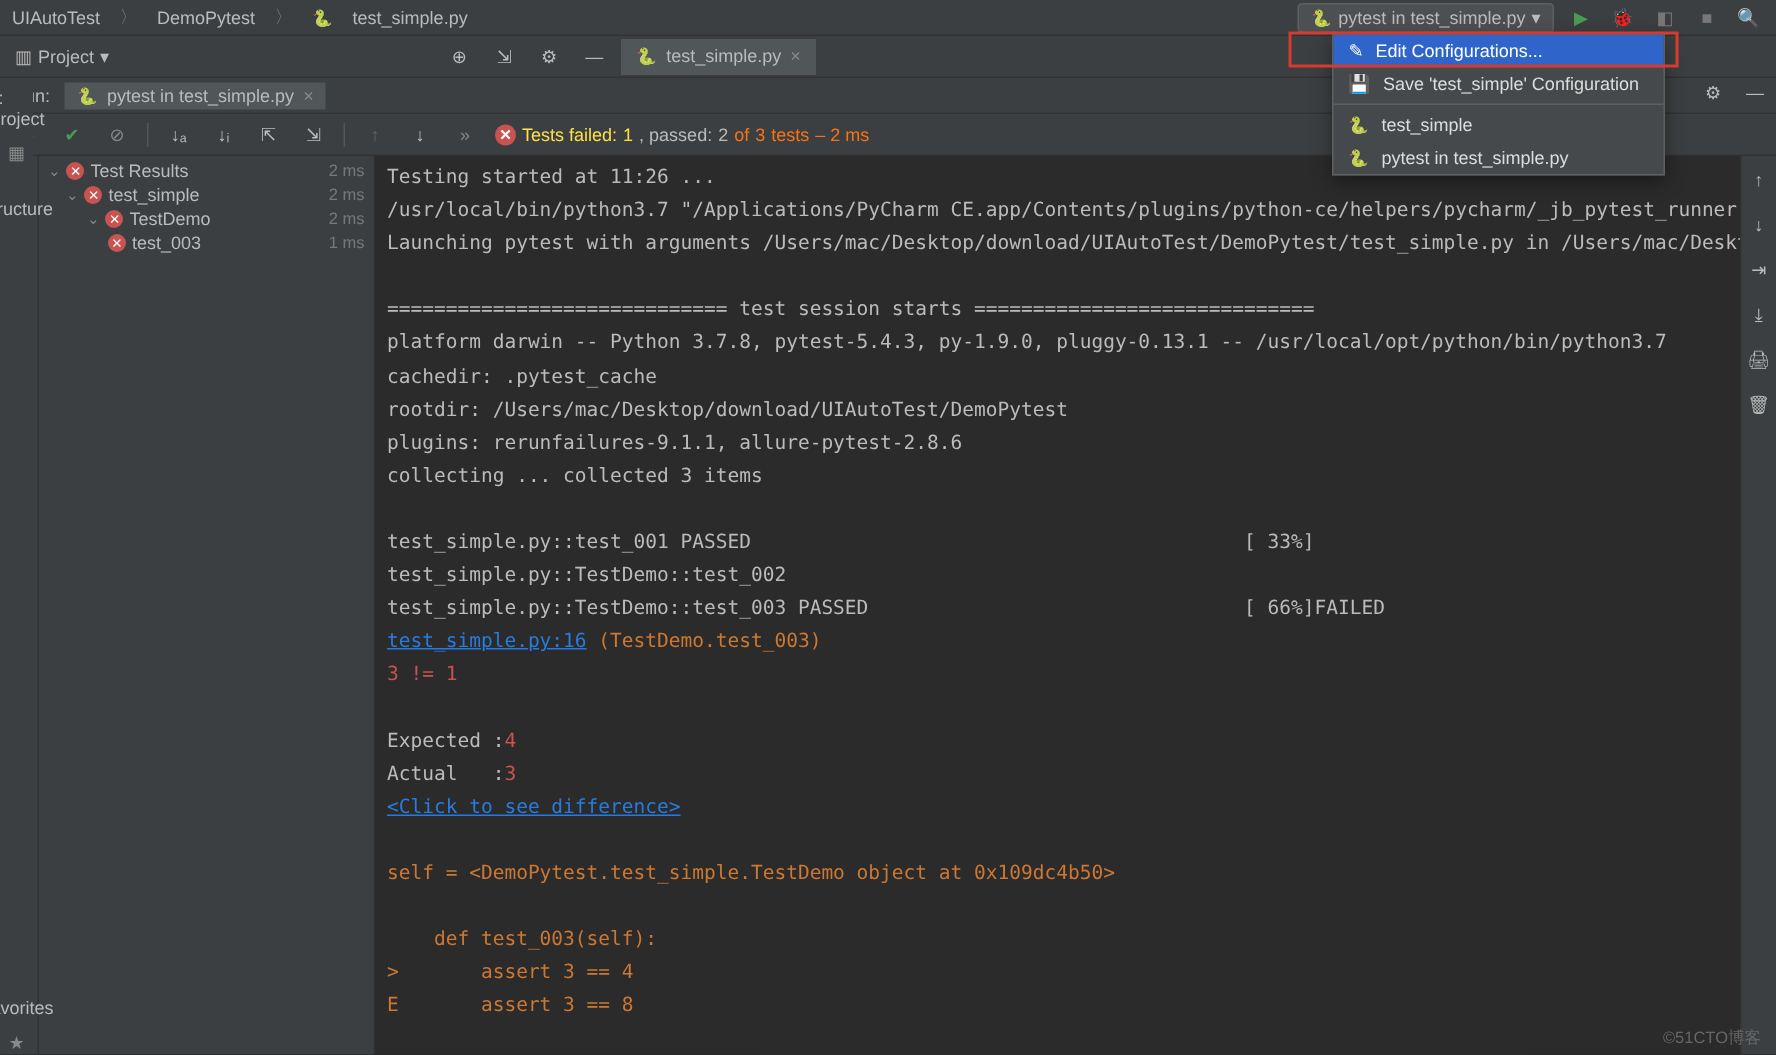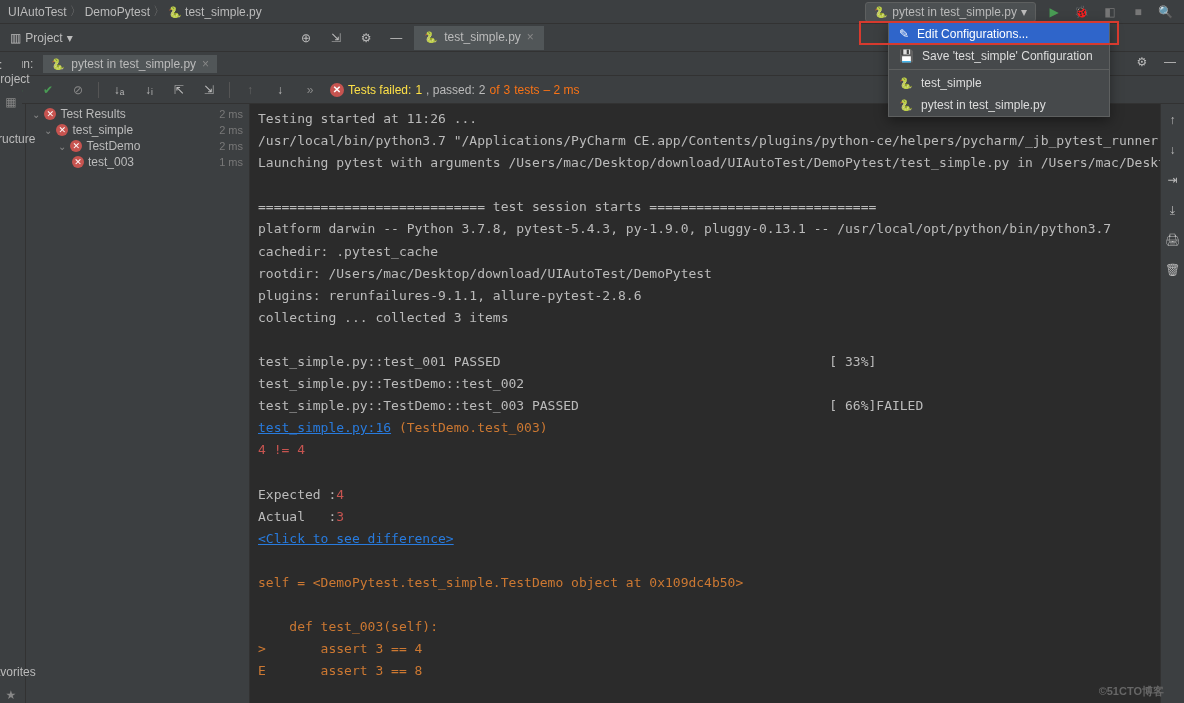--- a/index.html
+++ b/index.html
@@ -14,21 +14,21 @@
   position: relative;
 }
 .top-bar {
   height: 24px;
   background: #3c3f41;
   display: flex;
   align-items: center;
   padding: 0 8px;
   border-bottom: 1px solid #323232;
 }
-.breadcrumb { display: flex; align-items: center; gap: 3px; flex: 1; }
+.breadcrumb { display: flex; align-items: center; gap: 13px; flex: 1; }
 .breadcrumb span { color: #bbbbbb; }
 .breadcrumb .sep { color: #777; }
 .top-right { display: flex; align-items: center; gap: 8px; }
 .run-config {
   background: #4c5052;
   border: 1px solid #5e6060;
   border-radius: 3px;
   padding: 2px 8px;
   display: flex;
   align-items: center;
@@ -199,24 +199,23 @@
   color: #dddddd;
 }
 .dropdown-menu .item.selected { background: #2f65ca; color:#fff; }
 .dropdown-menu .sep-line { height:1px; background:#5e6060; margin:2px 0; }
 .py-icon { width:14px; height:14px; display:inline-block; }
 .py-icon::before { content:"🐍"; font-size:11px; }
 
 .watermark {
   position:absolute;
   bottom:4px;
-  right:20px;
+  right:10px;
   color:#666;
   font-size:11px;
-  font-weight:bold;
 }
 .sidebar-left {
   position:absolute;
   left:0; top:52px; bottom:0;
   width:22px;
   background:#3c3f41;
   display:flex;
   flex-direction:column;
   align-items:center;
   padding-top:6px;
@@ -377,21 +376,21 @@
 <span>platform darwin -- Python 3.7.8, pytest-5.4.3, py-1.9.0, pluggy-0.13.1 -- /usr/local/opt/python/bin/python3.7</span>
 <span>cachedir: .pytest_cache</span>
 <span>rootdir: /Users/mac/Desktop/download/UIAutoTest/DemoPytest</span>
 <span>plugins: rerunfailures-9.1.1, allure-pytest-2.8.6</span>
 <span>collecting ... collected 3 items</span>
 
 <span>test_simple.py::test_001 PASSED                                          [ 33%]</span>
 <span>test_simple.py::TestDemo::test_002 </span>
 <span>test_simple.py::TestDemo::test_003 PASSED                                [ 66%]FAILED</span>
 <span class="link">test_simple.py:16</span><span class="yellow"> (TestDemo.test_003)</span>
-<span class="red">4 != 4</span>
+<span class="red">3 != 1</span>
 
 <span>Expected :</span><span class="red">4</span>
 <span>Actual   :</span><span class="red">3</span>
 <span class="link">&lt;Click to see difference&gt;</span>
 
 <span class="yellow">self = &lt;DemoPytest.test_simple.TestDemo object at 0x109dc4b50&gt;</span>
 
 <span class="yellow">    def test_003(self):</span>
 <span class="yellow">&gt;       assert 3 == 4</span>
 <span class="yellow">E       assert 3 == 8</span></pre>

